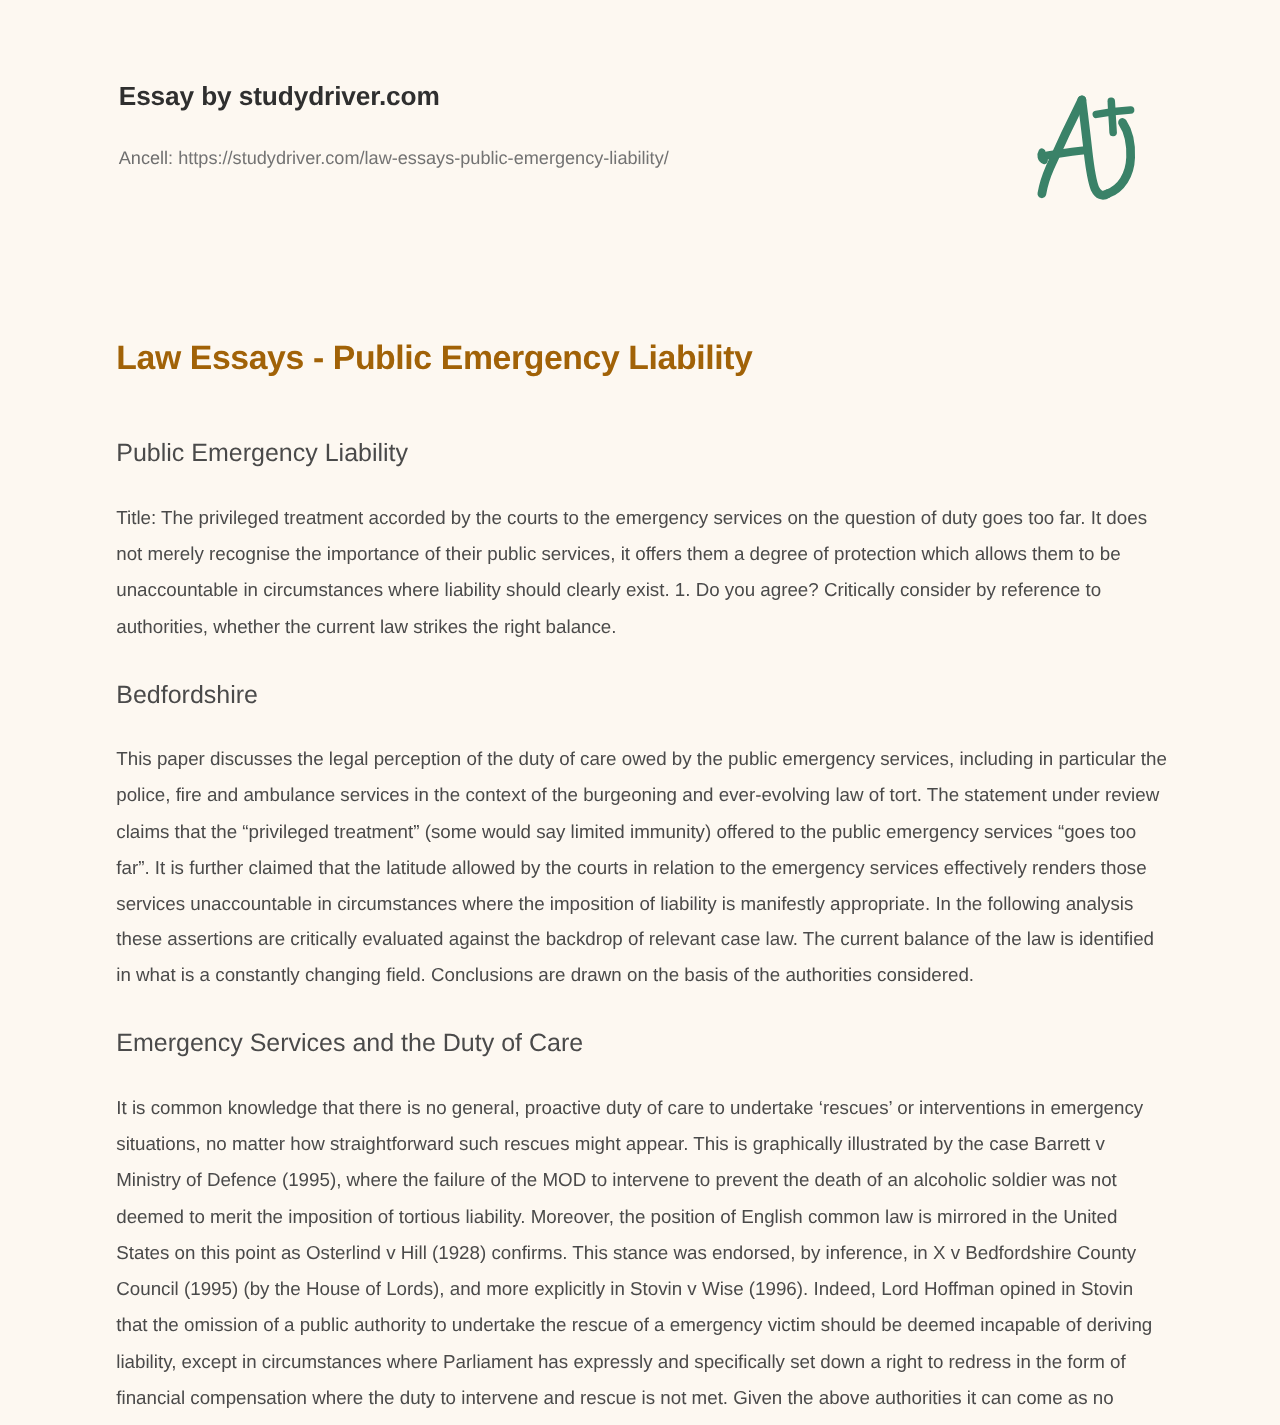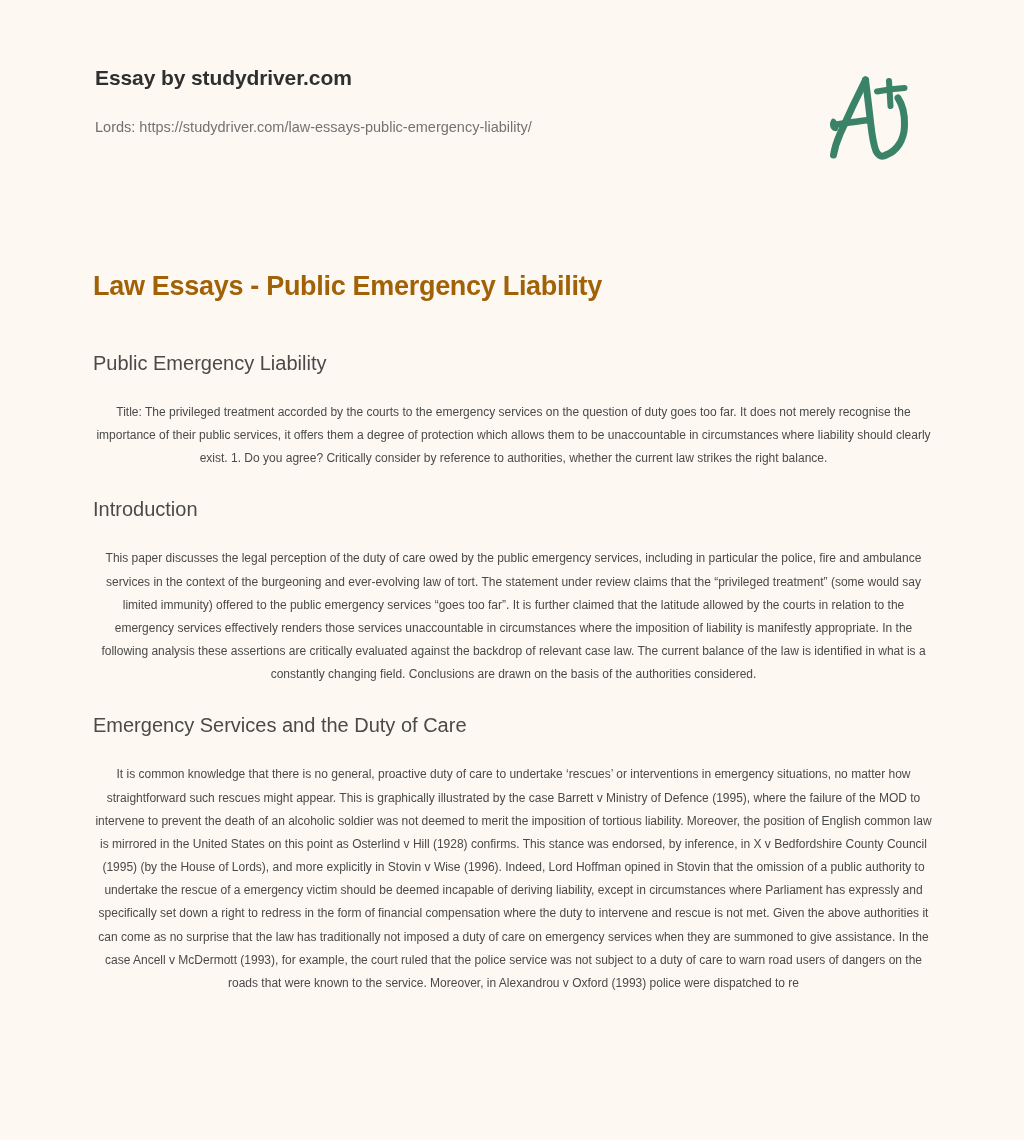--- a/index.html
+++ b/index.html
@@ -96,46 +96,46 @@
 
   .section-heading {
     font-size: 20px;
     line-height: 1.55;
     color: #4a4a4a;
     margin: 0 0 22px 0;
     font-weight: normal;
   }
 
   .para {
-    font-size: 12px;
+    font-size: 15px;
     line-height: 1.93;
     color: #4a4a4a;
     margin: 0 0 24px 0;
-    text-align: center;
+    text-align: left;
   }
 
   .para:last-child {
     margin-bottom: 0;
   }
 
   .gap-before {
     margin-top: 10px;
   }
 </style>
 </head>
 <body>
 
 <div class="page">
 
   <div class="header">
 
     <div class="brand-line">Essay by studydriver.com</div>
 
     <div class="source-line">
-      <span class="source-label">Lords:</span>
+      <span class="source-label">Ancell:</span>
       <a class="source-url" href="#">https://studydriver.com/law-essays-public-emergency-liability/</a>
     </div>
 
     <div class="logo">
       <svg viewBox="0 0 100 100" xmlns="http://www.w3.org/2000/svg">
         <g fill="none" stroke="#3a8268" stroke-linecap="round" stroke-linejoin="round">
 
           <path d="M47.5 14 C41 27, 30 50, 22 68 C18.5 76, 16.5 83, 15.5 89" stroke-width="7"></path>
 
           <path d="M47.5 14 C49 26, 51 42, 52.5 56 C54 69, 55.5 79, 58 85
@@ -157,21 +157,21 @@
   </div>
 
   <h1 class="doc-title">Law Essays - Public Emergency Liability</h1>
 
   <div class="body-content">
 
     <p class="section-heading">Public Emergency Liability</p>
 
     <p class="para">Title: The privileged treatment accorded by the courts to the emergency services on the question of duty goes too far. It does not merely recognise the importance of their public services, it offers them a degree of protection which allows them to be unaccountable in circumstances where liability should clearly exist. 1. Do you agree? Critically consider by reference to authorities, whether the current law strikes the right balance.</p>
 
-    <p class="section-heading gap-before">Introduction</p>
+    <p class="section-heading gap-before">Bedfordshire</p>
 
     <p class="para">This paper discusses the legal perception of the duty of care owed by the public emergency services, including in particular the police, fire and ambulance services in the context of the burgeoning and ever-evolving law of tort. The statement under review claims that the “privileged treatment” (some would say limited immunity) offered to the public emergency services “goes too far”. It is further claimed that the latitude allowed by the courts in relation to the emergency services effectively renders those services unaccountable in circumstances where the imposition of liability is manifestly appropriate. In the following analysis these assertions are critically evaluated against the backdrop of relevant case law. The current balance of the law is identified in what is a constantly changing field. Conclusions are drawn on the basis of the authorities considered.</p>
 
     <p class="section-heading gap-before">Emergency Services and the Duty of Care</p>
 
     <p class="para">It is common knowledge that there is no general, proactive duty of care to undertake ‘rescues’ or interventions in emergency situations, no matter how straightforward such rescues might appear. This is graphically illustrated by the case Barrett v Ministry of Defence (1995), where the failure of the MOD to intervene to prevent the death of an alcoholic soldier was not deemed to merit the imposition of tortious liability. Moreover, the position of English common law is mirrored in the United States on this point as Osterlind v Hill (1928) confirms. This stance was endorsed, by inference, in X v Bedfordshire County Council (1995) (by the House of Lords), and more explicitly in Stovin v Wise (1996). Indeed, Lord Hoffman opined in Stovin that the omission of a public authority to undertake the rescue of a emergency victim should be deemed incapable of deriving liability, except in circumstances where Parliament has expressly and specifically set down a right to redress in the form of financial compensation where the duty to intervene and rescue is not met. Given the above authorities it can come as no surprise that the law has traditionally not imposed a duty of care on emergency services when they are summoned to give assistance. In the case Ancell v McDermott (1993), for example, the court ruled that the police service was not subject to a duty of care to warn road users of dangers on the roads that were known to the service. Moreover, in Alexandrou v Oxford (1993) police were dispatched to re</p>
 
   </div>
 
 </div>

